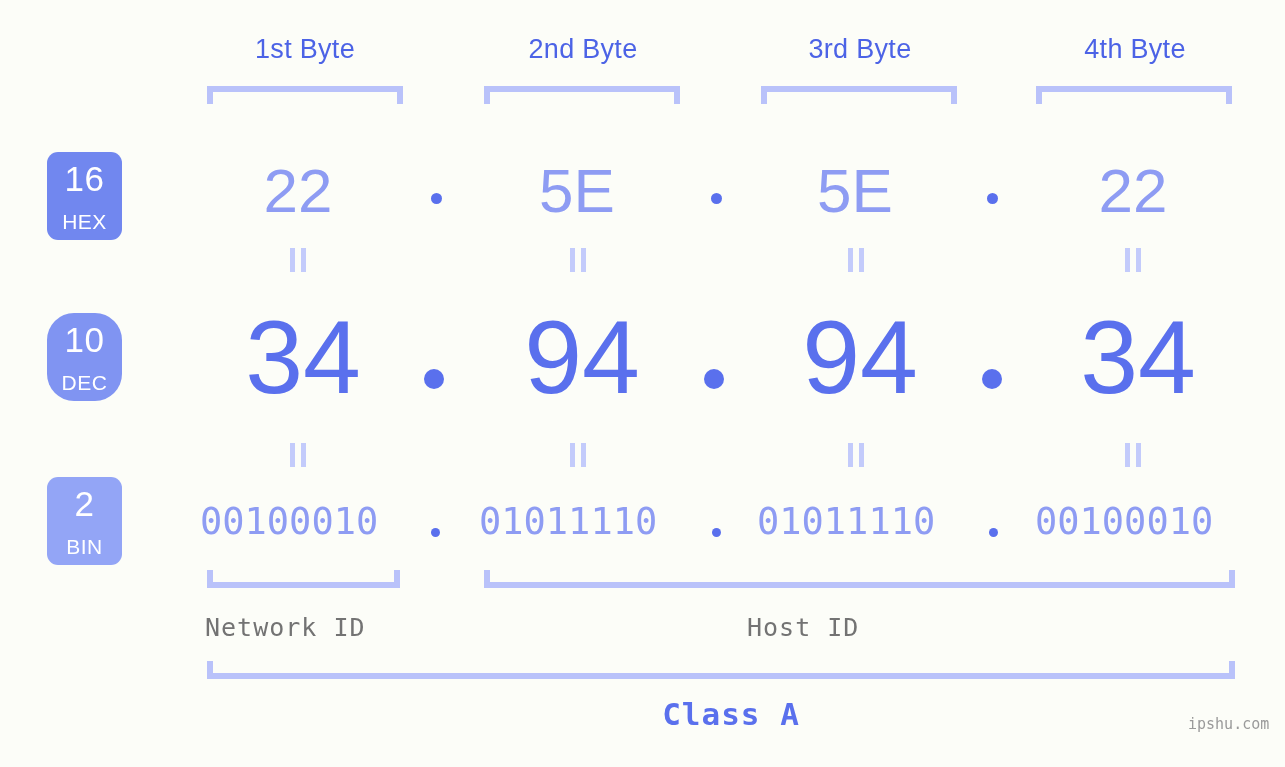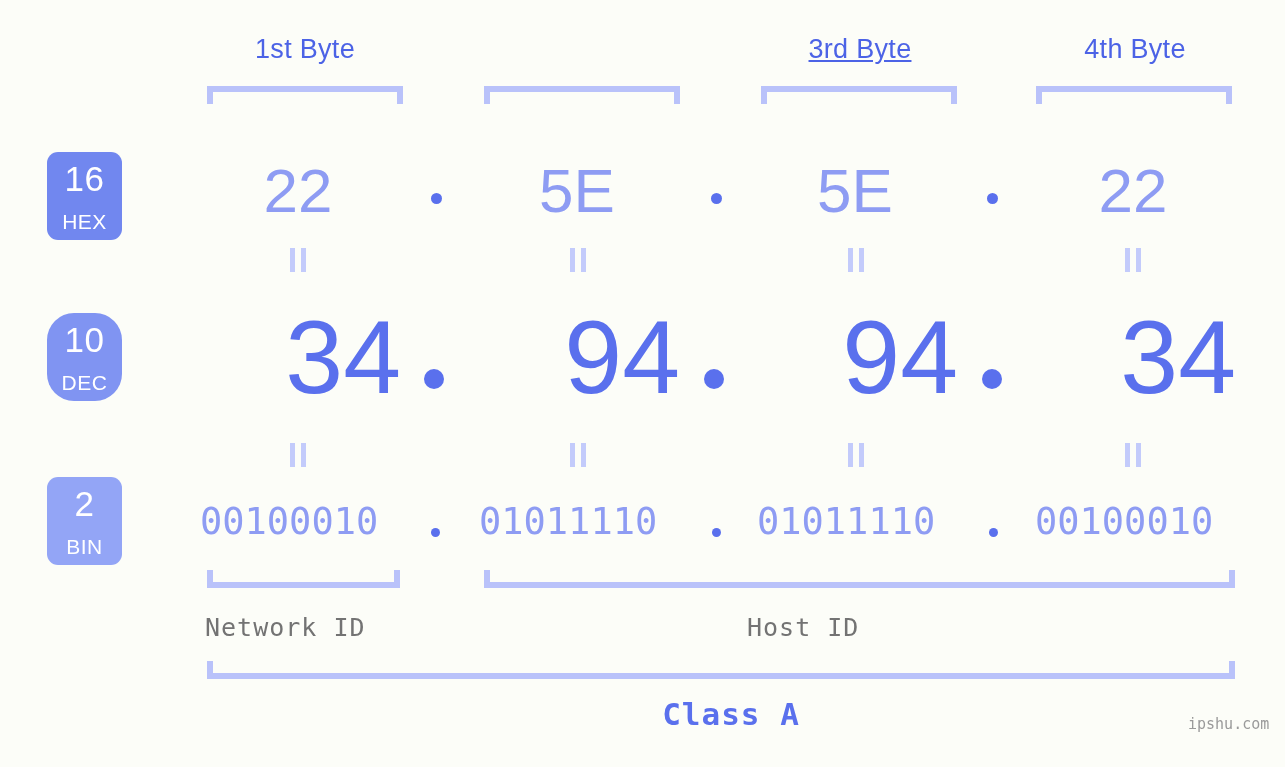--- a/index.html
+++ b/index.html
@@ -79,21 +79,21 @@
     color: #8e9cf3;
     text-align: center;
     white-space: nowrap;
     line-height: 1;
   }
   
   .dec-val {
     font-family: "Liberation Sans", sans-serif;
     font-size: 104px;
     color: #5a70ed;
-    text-align: right;
+    text-align: center;
     white-space: nowrap;
     line-height: 1;
   }
   
   .bin-val {
     font-family: "DejaVu Sans Mono", monospace;
     font-size: 37px;
     color: #8e9cf3;
     text-align: left;
     white-space: nowrap;
@@ -145,21 +145,22 @@
     color: #9a9a9a;
     white-space: nowrap;
   }
 </style>
 </head>
 <body>
 
 <div class="stage">
 
   <div class="abs byte-head" style="left:205px;top:34px;width:200px;">1st Byte</div>
-  <div class="abs byte-head" style="left:760px;top:34px;width:200px;text-decoration:underline;">3rd Byte</div>
+  <div class="abs byte-head" style="left:483px;top:34px;width:200px;">2nd Byte</div>
+  <div class="abs byte-head" style="left:760px;top:34px;width:200px;">3rd Byte</div>
   <div class="abs byte-head" style="left:1035px;top:34px;width:200px;">4th Byte</div>
 
   <div class="abs bracket-down" style="left:207px;top:86px;width:196px;"></div>
   <div class="abs bracket-down" style="left:484px;top:86px;width:196px;"></div>
   <div class="abs bracket-down" style="left:761px;top:86px;width:196px;"></div>
   <div class="abs bracket-down" style="left:1036px;top:86px;width:196px;"></div>
 
   <div class="abs badge" style="left:47px;top:152px;background:#7187ef;">
     <span class="num">16</span>
     <span class="sys">HEX</span>

